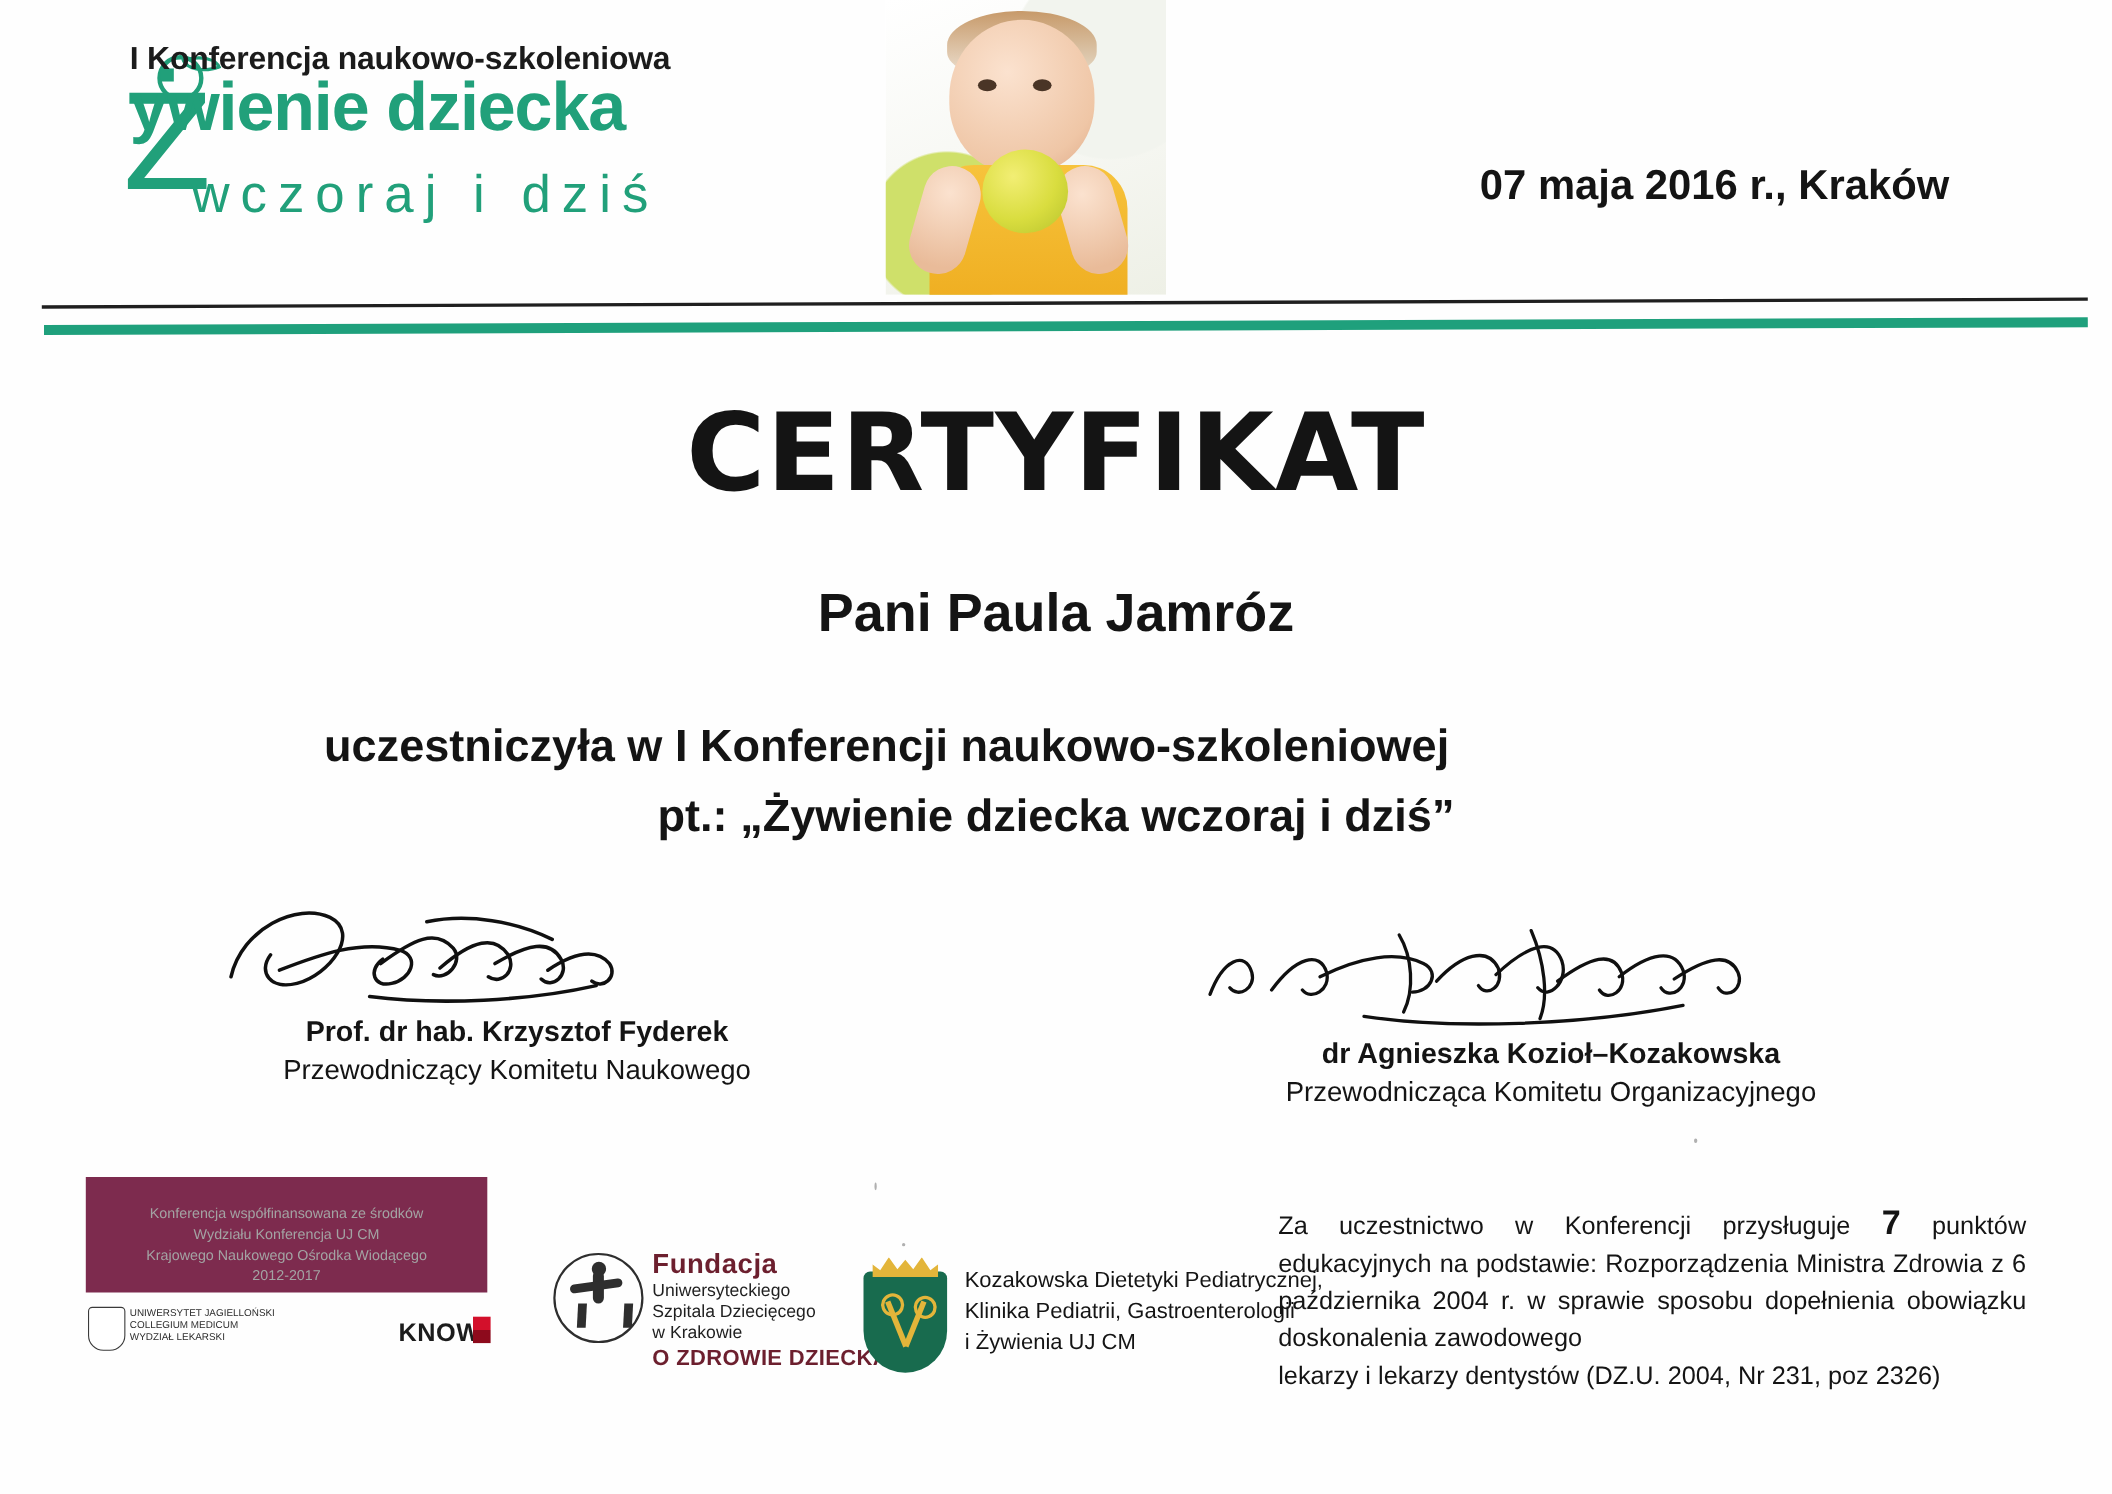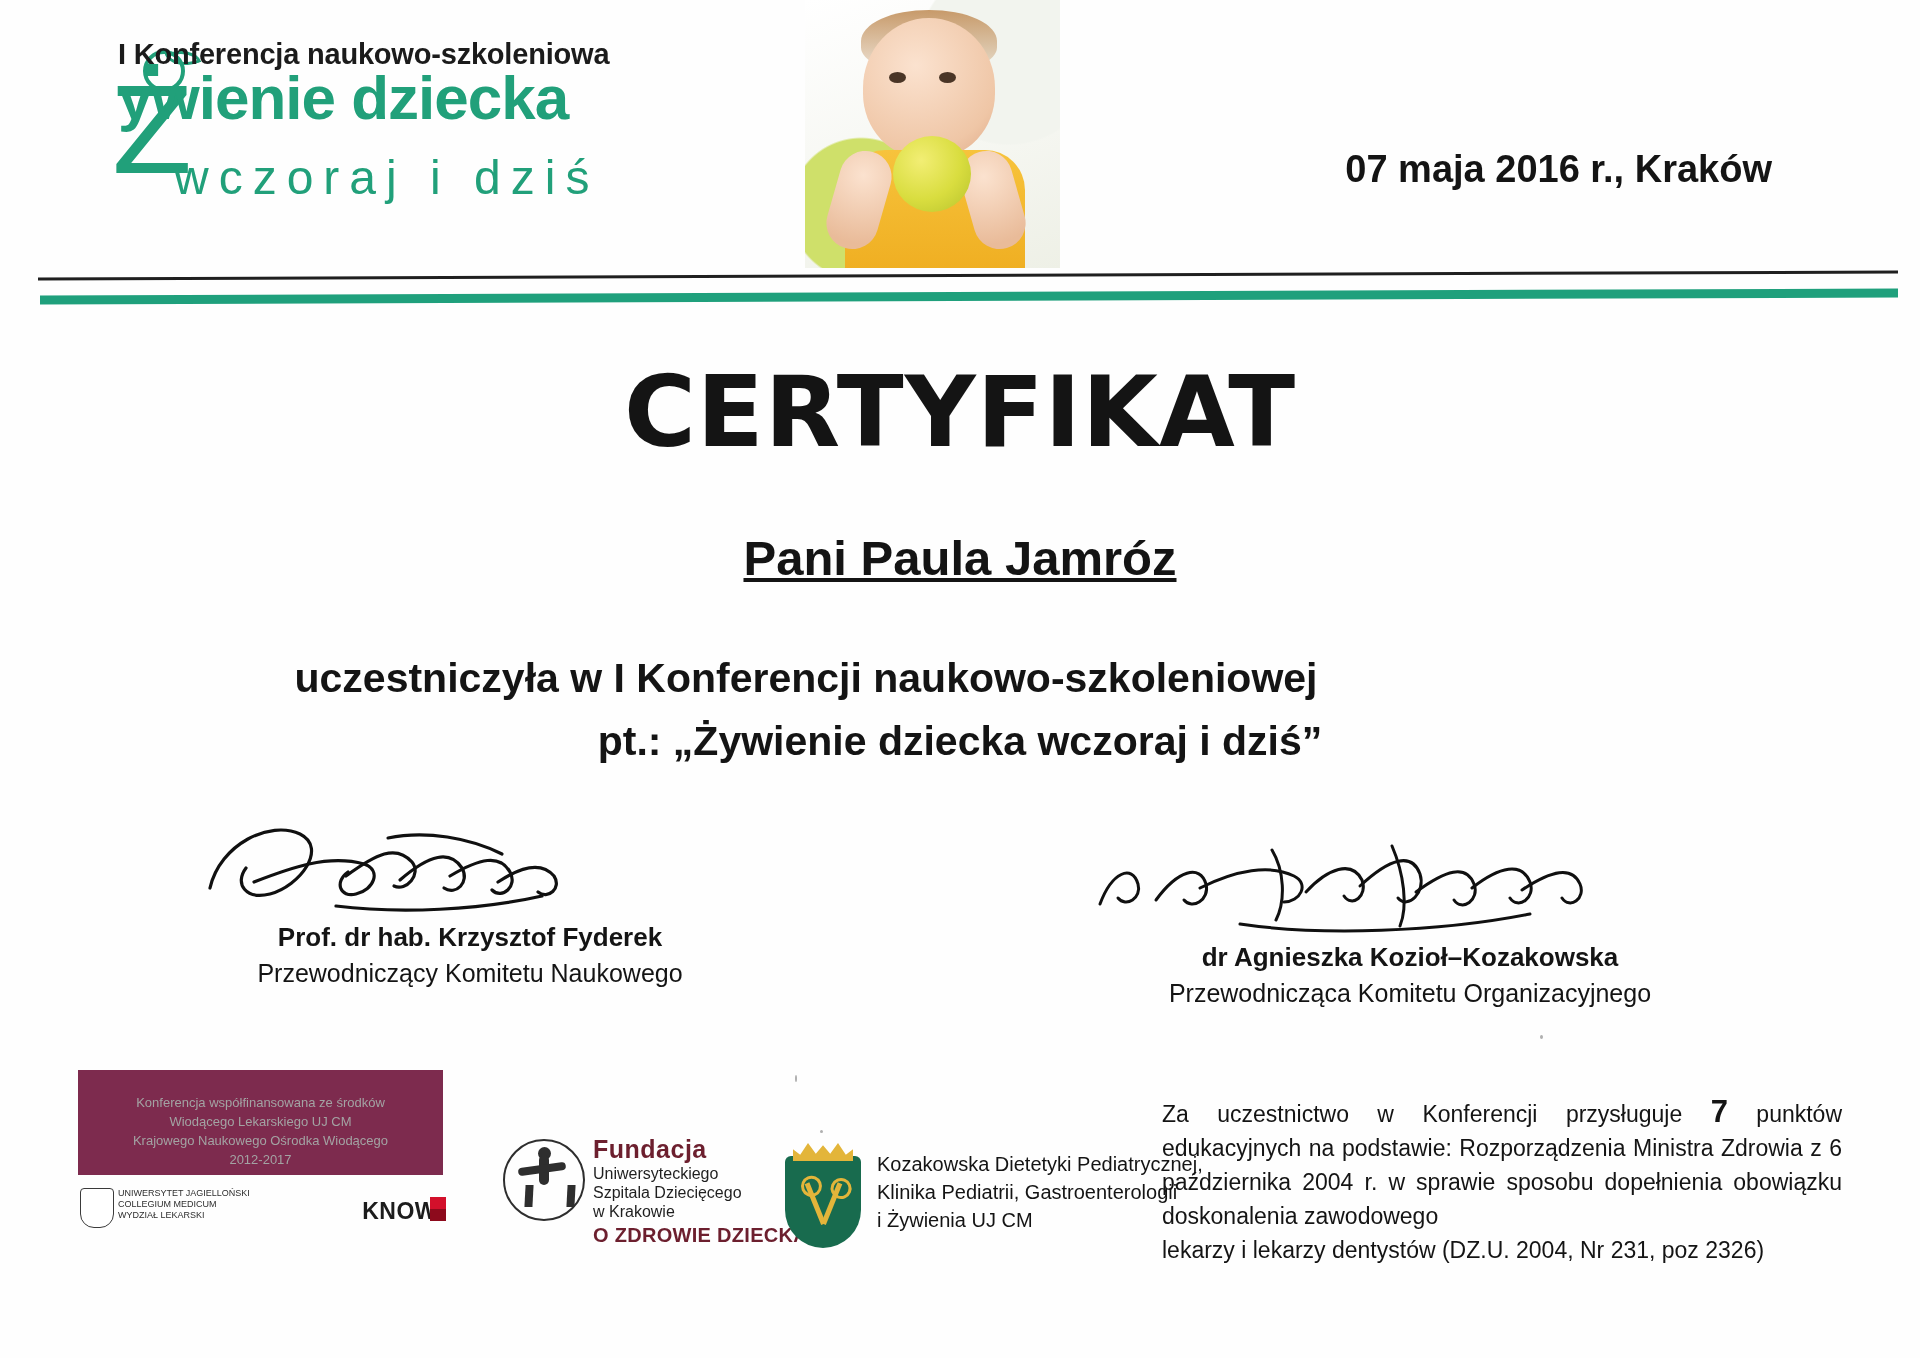--- a/index.html
+++ b/index.html
@@ -224,21 +224,20 @@
 
   .recipient {
     position: absolute;
     left: 0;
     top: 530px;
     width: 1920px;
     text-align: center;
     font-size: 49px;
     font-weight: 700;
     color: #141414;
-    text-decoration: underline;
   }
 
   .statement-1 {
     position: absolute;
     left: 0;
     top: 655px;
     width: 1612px;
     text-align: center;
     font-size: 41px;
     font-weight: 700;
@@ -583,21 +582,21 @@
         </g>
       </svg>
     </div>
     <div class="sig-name">Prof. dr hab. Krzysztof Fyderek</div>
     <div class="sig-role">Przewodniczący Komitetu Naukowego</div>
   </div>
 
   <div class="kno-box">
     <div class="kno-text">
       <div>Konferencja współfinansowana ze środków</div>
-      <div>Wiodącego Lekarskiego UJ CM</div>
+      <div>Wydziału Konferencja UJ CM</div>
       <div>Krajowego Naukowego Ośrodka Wiodącego</div>
       <div>2012-2017</div>
     </div>
   </div>
 
   <div class="kno-logos">
     <div class="uj-crest"></div>
     <div class="uj-mini">
       <div>UNIWERSYTET JAGIELLOŃSKI</div>
       <div>COLLEGIUM MEDICUM</div>

